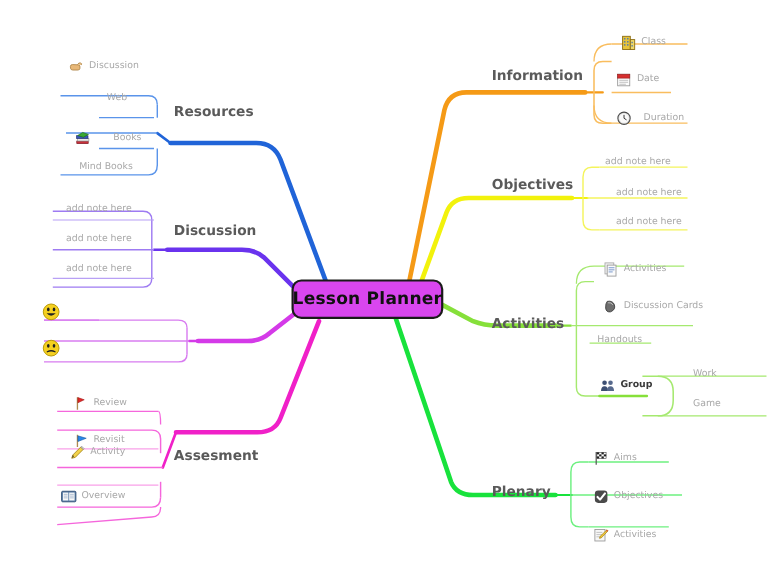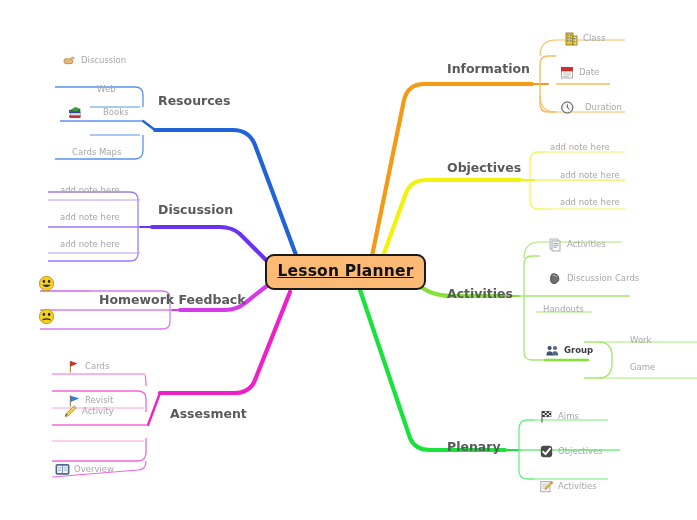--- a/index.html
+++ b/index.html
@@ -29,35 +29,34 @@
   }
   .node {
     position: absolute;
     white-space: nowrap;
     line-height: 1;
   }
   
   .root {
     left: 265px;
     top: 254px;
-    width: 161px;
+    width: 138px;
     height: 36px;
     box-sizing: border-box;
-    background: #fdba74;
+    background: #d946ef;
     border: 2.5px solid #1a1a1a;
     border-radius: 9px;
     display: flex;
     align-items: center;
     justify-content: center;
     font-size: 15.5px;
     font-weight: bold;
     color: #111111;
     letter-spacing: .2px;
     z-index: 40;
-    text-decoration: underline;
   }
   
   .branch-label {
     font-size: 12.5px;
     font-weight: bold;
     color: #5a5a5a;
     z-index: 30;
   }
   
   .leaf {
@@ -182,22 +181,21 @@
     <span>Lesson Planner</span>
   </div>
 
   <div class="node branch-label" style="left:447px; top:63px;">Information</div>
   <div class="node branch-label" style="left:447px; top:162px;">Objectives</div>
   <div class="node branch-label" style="left:447px; top:288px;">Activities</div>
   <div class="node branch-label" style="left:447px; top:441px;">Plenary</div>
 
   <div class="node branch-label" style="left:158px; top:95px;">Resources</div>
   <div class="node branch-label" style="left:158px; top:204px;">Discussion</div>
-  <div class="node branch-label" style="left:99px; top:294px;">Homework Feedback</div>
-  <div class="node branch-label" style="left:158px; top:408px;margin-left:12px;">Assesment</div>
+  <div class="node branch-label" style="left:158px; top:408px;">Assesment</div>
 
   <div class="node leaf" style="left:564px; top:31px;text-align:center;">
     <span class="ico">
       <svg width="15" height="15" viewBox="0 0 15 15">
         <rect x="2" y="2" width="7" height="12" fill="#e8c43a" stroke="#8a6a10" stroke-width=".8"></rect>
         <rect x="9" y="5" width="4" height="9" fill="#f0d868" stroke="#8a6a10" stroke-width=".8"></rect>
         <rect x="3.2" y="3.5" width="1.4" height="1.4" fill="#5a7ea8"></rect>
         <rect x="6" y="3.5" width="1.4" height="1.4" fill="#5a7ea8"></rect>
         <rect x="3.2" y="6.3" width="1.4" height="1.4" fill="#5a7ea8"></rect>
         <rect x="6" y="6.3" width="1.4" height="1.4" fill="#5a7ea8"></rect>
@@ -338,34 +336,34 @@
         <path d="M8.4 5.9 Q9.4 3.6 11.4 4.2 Q12.8 4.8 11.8 6.2" fill="#f0c890" stroke="#a87c3a" stroke-width=".7"></path>
       </svg>
     </span>
     <span>Discussion</span>
   </div>
 
   <div class="node leaf" style="left:97px; top:85px;">
     <span>Web</span>
   </div>
 
-  <div class="node leaf" style="left:68px; top:105px;gap:20px;">
+  <div class="node leaf" style="left:68px; top:118px;gap:20px;">
     <span class="ico">
       <svg width="15" height="15" viewBox="0 0 15 15">
         <rect x="1.8" y="10.2" width="10.4" height="2.4" fill="#c9303a" stroke="#7a1820" stroke-width=".6"></rect>
         <rect x="2.4" y="7.8" width="10.4" height="2.4" fill="#e8e8e8" stroke="#9a9a9a" stroke-width=".6"></rect>
         <rect x="1.6" y="5.4" width="10.4" height="2.4" fill="#3a56b8" stroke="#1c2c72" stroke-width=".6"></rect>
         <path d="M2.6 5.2 L7.2 2.4 L12.4 4.2 L7.8 6.8 Z" fill="#3aa832" stroke="#1e6a18" stroke-width=".6"></path>
       </svg>
     </span>
     <span>Books</span>
   </div>
 
   <div class="node leaf" style="left:72px; top:148px;">
-    <span>Cards Maps</span>
+    <span>Mind Books</span>
   </div>
 
   <div class="node leaf" style="left:60px; top:186px;">
     <span>add note here</span>
   </div>
   <div class="node leaf" style="left:60px; top:213px;">
     <span>add note here</span>
   </div>
   <div class="node leaf" style="left:60px; top:240px;">
     <span>add note here</span>
@@ -395,21 +393,21 @@
     <span></span>
   </div>
 
   <div class="node leaf" style="left:66px; top:359px;">
     <span class="ico">
       <svg width="15" height="15" viewBox="0 0 15 15">
         <line x1="4.4" y1="2.2" x2="4.4" y2="13.4" stroke="#b08a50" stroke-width="1.2"></line>
         <path d="M4.8 2.4 L10.6 4.4 L4.8 7.2 Z" fill="#e02828" stroke="#9a1212" stroke-width=".5"></path>
       </svg>
     </span>
-    <span>Cards</span>
+    <span>Review</span>
   </div>
 
   <div class="node leaf" style="left:66px; top:393px;">
     <span class="ico">
       <svg width="15" height="15" viewBox="0 0 15 15">
         <line x1="4.4" y1="2.2" x2="4.4" y2="13.4" stroke="#b08a50" stroke-width="1.2"></line>
         <path d="M4.8 3.2 L12.4 5.4 L4.8 8.4 Z" fill="#2a86e8" stroke="#14559a" stroke-width=".5"></path>
       </svg>
     </span>
     <span>Revisit</span>
@@ -419,21 +417,21 @@
     <span class="ico">
       <svg width="15" height="15" viewBox="0 0 15 15">
         <path d="M2.2 12.6 L3.2 9.6 L10.4 2.4 L12.6 4.6 L5.4 11.8 Z" fill="#f2d24a" stroke="#9a7a10" stroke-width=".7"></path>
         <path d="M10.4 2.4 L12.6 4.6 L13.4 3.8 L11.2 1.6 Z" fill="#d8d8d8" stroke="#8a8a8a" stroke-width=".6"></path>
         <path d="M2.2 12.6 L3.2 9.6 L4.4 10.8 Z" fill="#5a4a2a"></path>
       </svg>
     </span>
     <span>Activity</span>
   </div>
 
-  <div class="node leaf" style="left:55px; top:462px;text-align:center;">
+  <div class="node leaf" style="left:55px; top:444px;text-align:center;">
     <span class="ico">
       <svg width="15" height="15" viewBox="0 0 15 15">
         <rect x="1" y="2.6" width="13" height="9.6" rx="1" fill="#5a7ea8" stroke="#2c4a72" stroke-width=".8"></rect>
         <rect x="2.2" y="3.8" width="4.9" height="7.2" fill="#f8f8f8"></rect>
         <rect x="7.9" y="3.8" width="4.9" height="7.2" fill="#f8f8f8"></rect>
         <line x1="3" y1="5.4" x2="6.4" y2="5.4" stroke="#8aa0c0" stroke-width=".6"></line>
         <line x1="3" y1="7" x2="6.4" y2="7" stroke="#8aa0c0" stroke-width=".6"></line>
         <line x1="3" y1="8.6" x2="6.4" y2="8.6" stroke="#8aa0c0" stroke-width=".6"></line>
         <line x1="8.7" y1="5.4" x2="12.1" y2="5.4" stroke="#8aa0c0" stroke-width=".6"></line>
         <line x1="8.7" y1="7" x2="12.1" y2="7" stroke="#8aa0c0" stroke-width=".6"></line>

